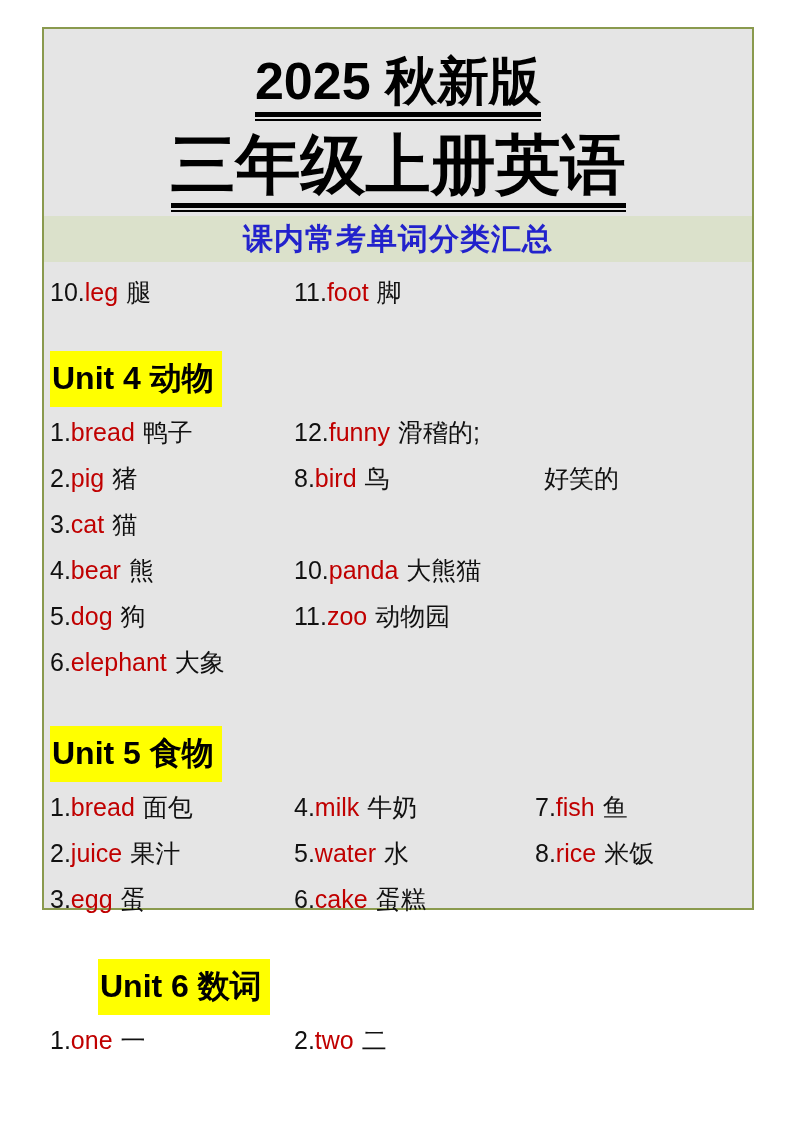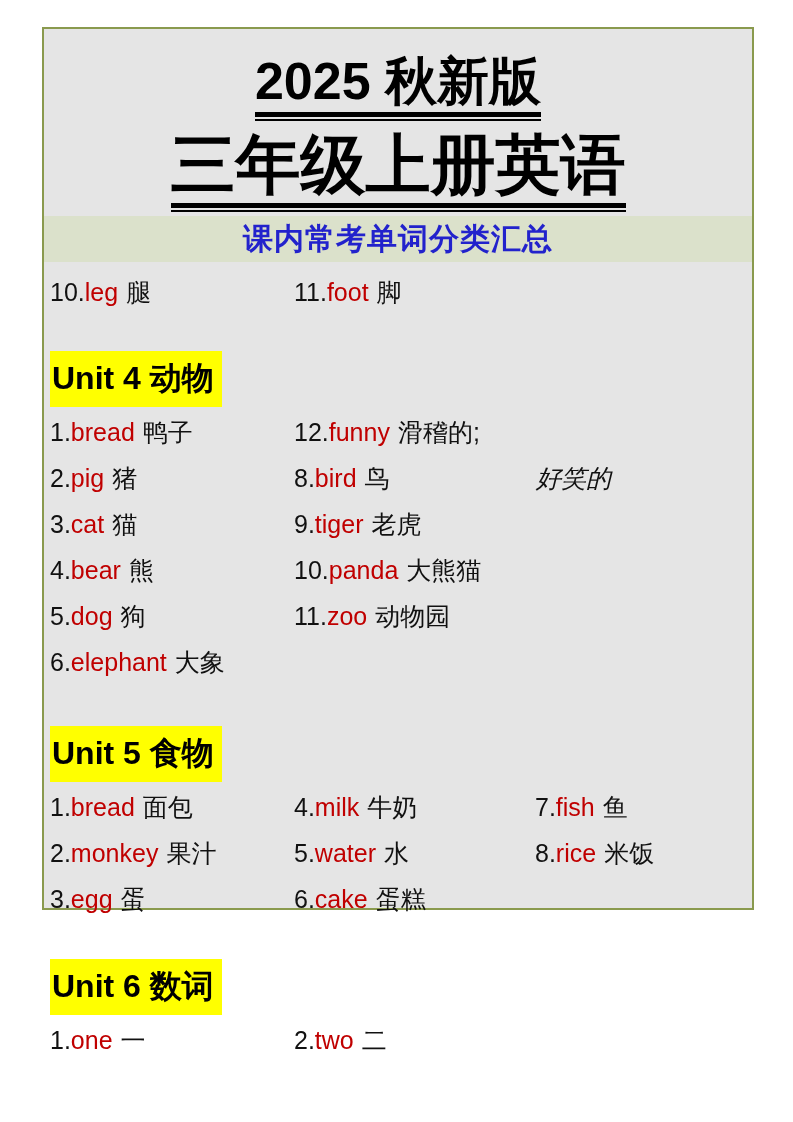--- a/index.html
+++ b/index.html
@@ -59,25 +59,25 @@
     align-items: center;
     height: 46px;
     font-size: 25px;
     color: #111;
   }
   .top-row { margin-top: 8px; }
   .cell { white-space: nowrap; }
   .num { color: #111; }
   .en  { color: var(--accent-red, #c00000); }
   .zh  { color: #111; margin-left: 8px; }
-  .en:empty + .zh { margin-left: 1px; font-style: italic; }
+  .en:empty + .zh { margin-left: 9px; }
   .unit-header { height: 48px; display: flex; align-items: center; }
   .u4 { margin-top: 39px; }
   .u5 { margin-top: 44px; }
-  .u6 { margin-top: 40px; }
+  .u6 { margin-top: 40px; margin-left: 48px; }
   .hl {
     background: var(--highlight, #ffff00);
     font-weight: bold;
     font-size: 32px;
     color: #000;
     padding: 6px 8px 6px 2px;
   }
   .rows { margin-top: 7px; }
 </style>
 </head>
@@ -107,21 +107,20 @@
         <div class="cell"><span class="num">1.</span><span class="en">bread</span><span class="zh">鸭子</span></div>
         <div class="cell"><span class="num">12.</span><span class="en">funny</span><span class="zh">滑稽的;</span></div>
       </div>
       <div class="row">
         <div class="cell"><span class="num">2.</span><span class="en">pig</span><span class="zh">猪</span></div>
         <div class="cell"><span class="num">8.</span><span class="en">bird</span><span class="zh">鸟</span></div>
         <div class="cell"><span class="num"></span><span class="en"></span><span class="zh">好笑的</span></div>
       </div>
       <div class="row">
         <div class="cell"><span class="num">3.</span><span class="en">cat</span><span class="zh">猫</span></div>
-        <div class="cell"><span class="num">9.</span><span class="en">tiger</span><span class="zh">老虎</span></div>
         <div class="cell"></div>
       </div>
       <div class="row">
         <div class="cell"><span class="num">4.</span><span class="en">bear</span><span class="zh">熊</span></div>
         <div class="cell"><span class="num">10.</span><span class="en">panda</span><span class="zh">大熊猫</span></div>
         <div class="cell"></div>
       </div>
       <div class="row">
         <div class="cell"><span class="num">5.</span><span class="en">dog</span><span class="zh">狗</span></div>
         <div class="cell"><span class="num">11.</span><span class="en">zoo</span><span class="zh">动物园</span></div>
@@ -137,21 +136,21 @@
     <div class="unit-header u5">
         <span class="hl">Unit 5 食物</span>
       </div>
     <div class="rows">
       <div class="row">
         <div class="cell"><span class="num">1.</span><span class="en">bread</span><span class="zh">面包</span></div>
         <div class="cell"><span class="num">4.</span><span class="en">milk</span><span class="zh">牛奶</span></div>
         <div class="cell"><span class="num">7.</span><span class="en">fish</span><span class="zh">鱼</span></div>
       </div>
       <div class="row">
-        <div class="cell"><span class="num">2.</span><span class="en">monkey</span><span class="zh">果汁</span></div>
+        <div class="cell"><span class="num">2.</span><span class="en">juice</span><span class="zh">果汁</span></div>
         <div class="cell"><span class="num">5.</span><span class="en">water</span><span class="zh">水</span></div>
         <div class="cell"><span class="num">8.</span><span class="en">rice</span><span class="zh">米饭</span></div>
       </div>
       <div class="row">
         <div class="cell"><span class="num">3.</span><span class="en">egg</span><span class="zh">蛋</span></div>
         <div class="cell"><span class="num">6.</span><span class="en">cake</span><span class="zh">蛋糕</span></div>
         <div class="cell"></div>
       </div>
     </div>
 

